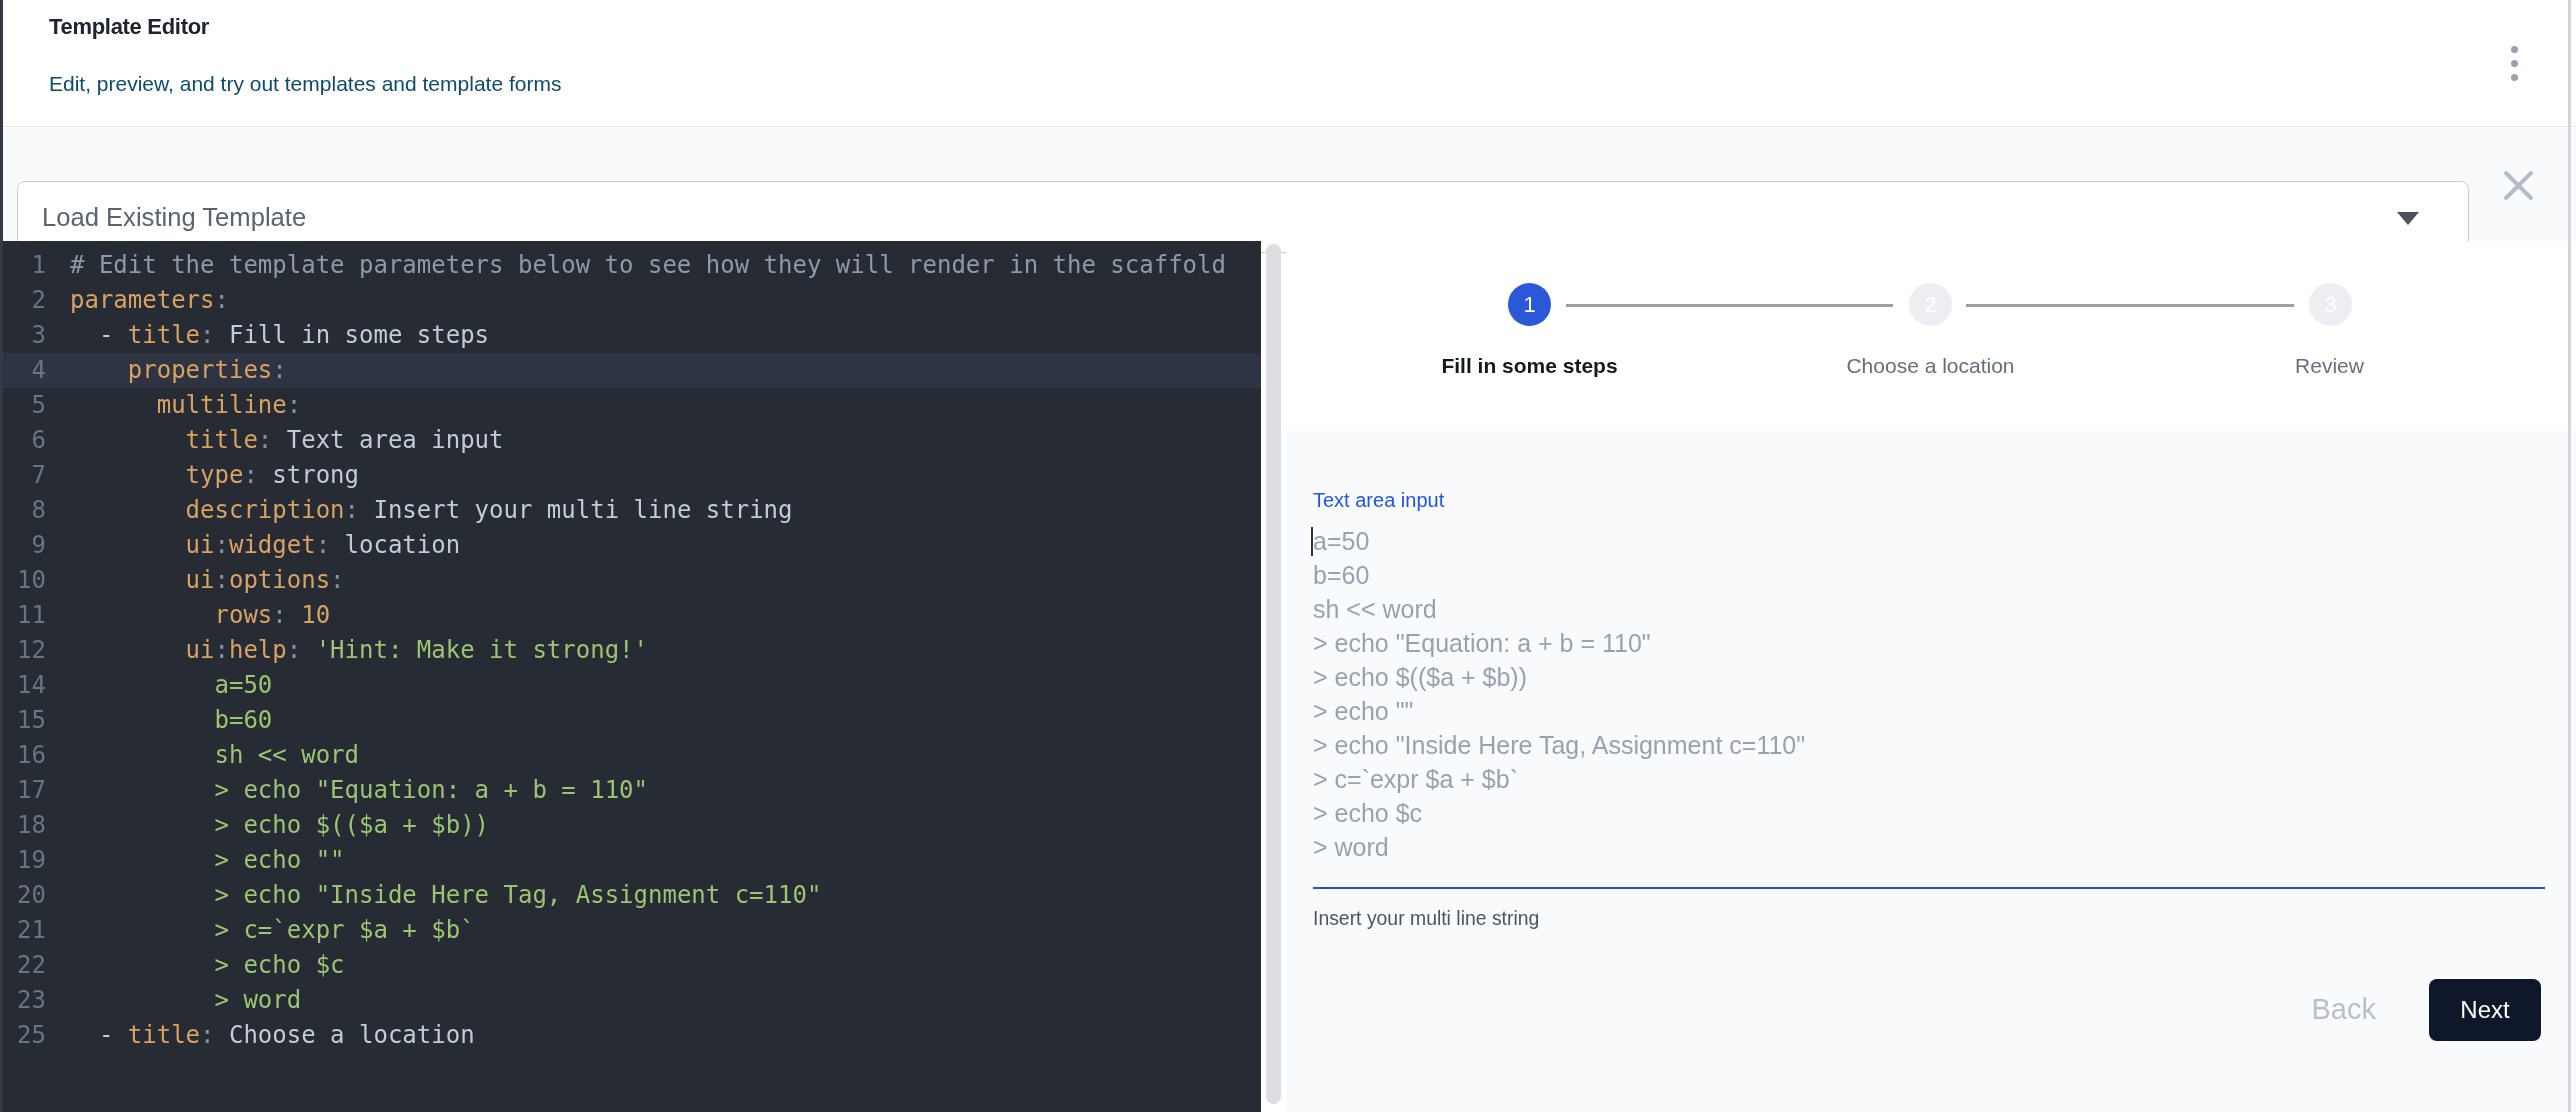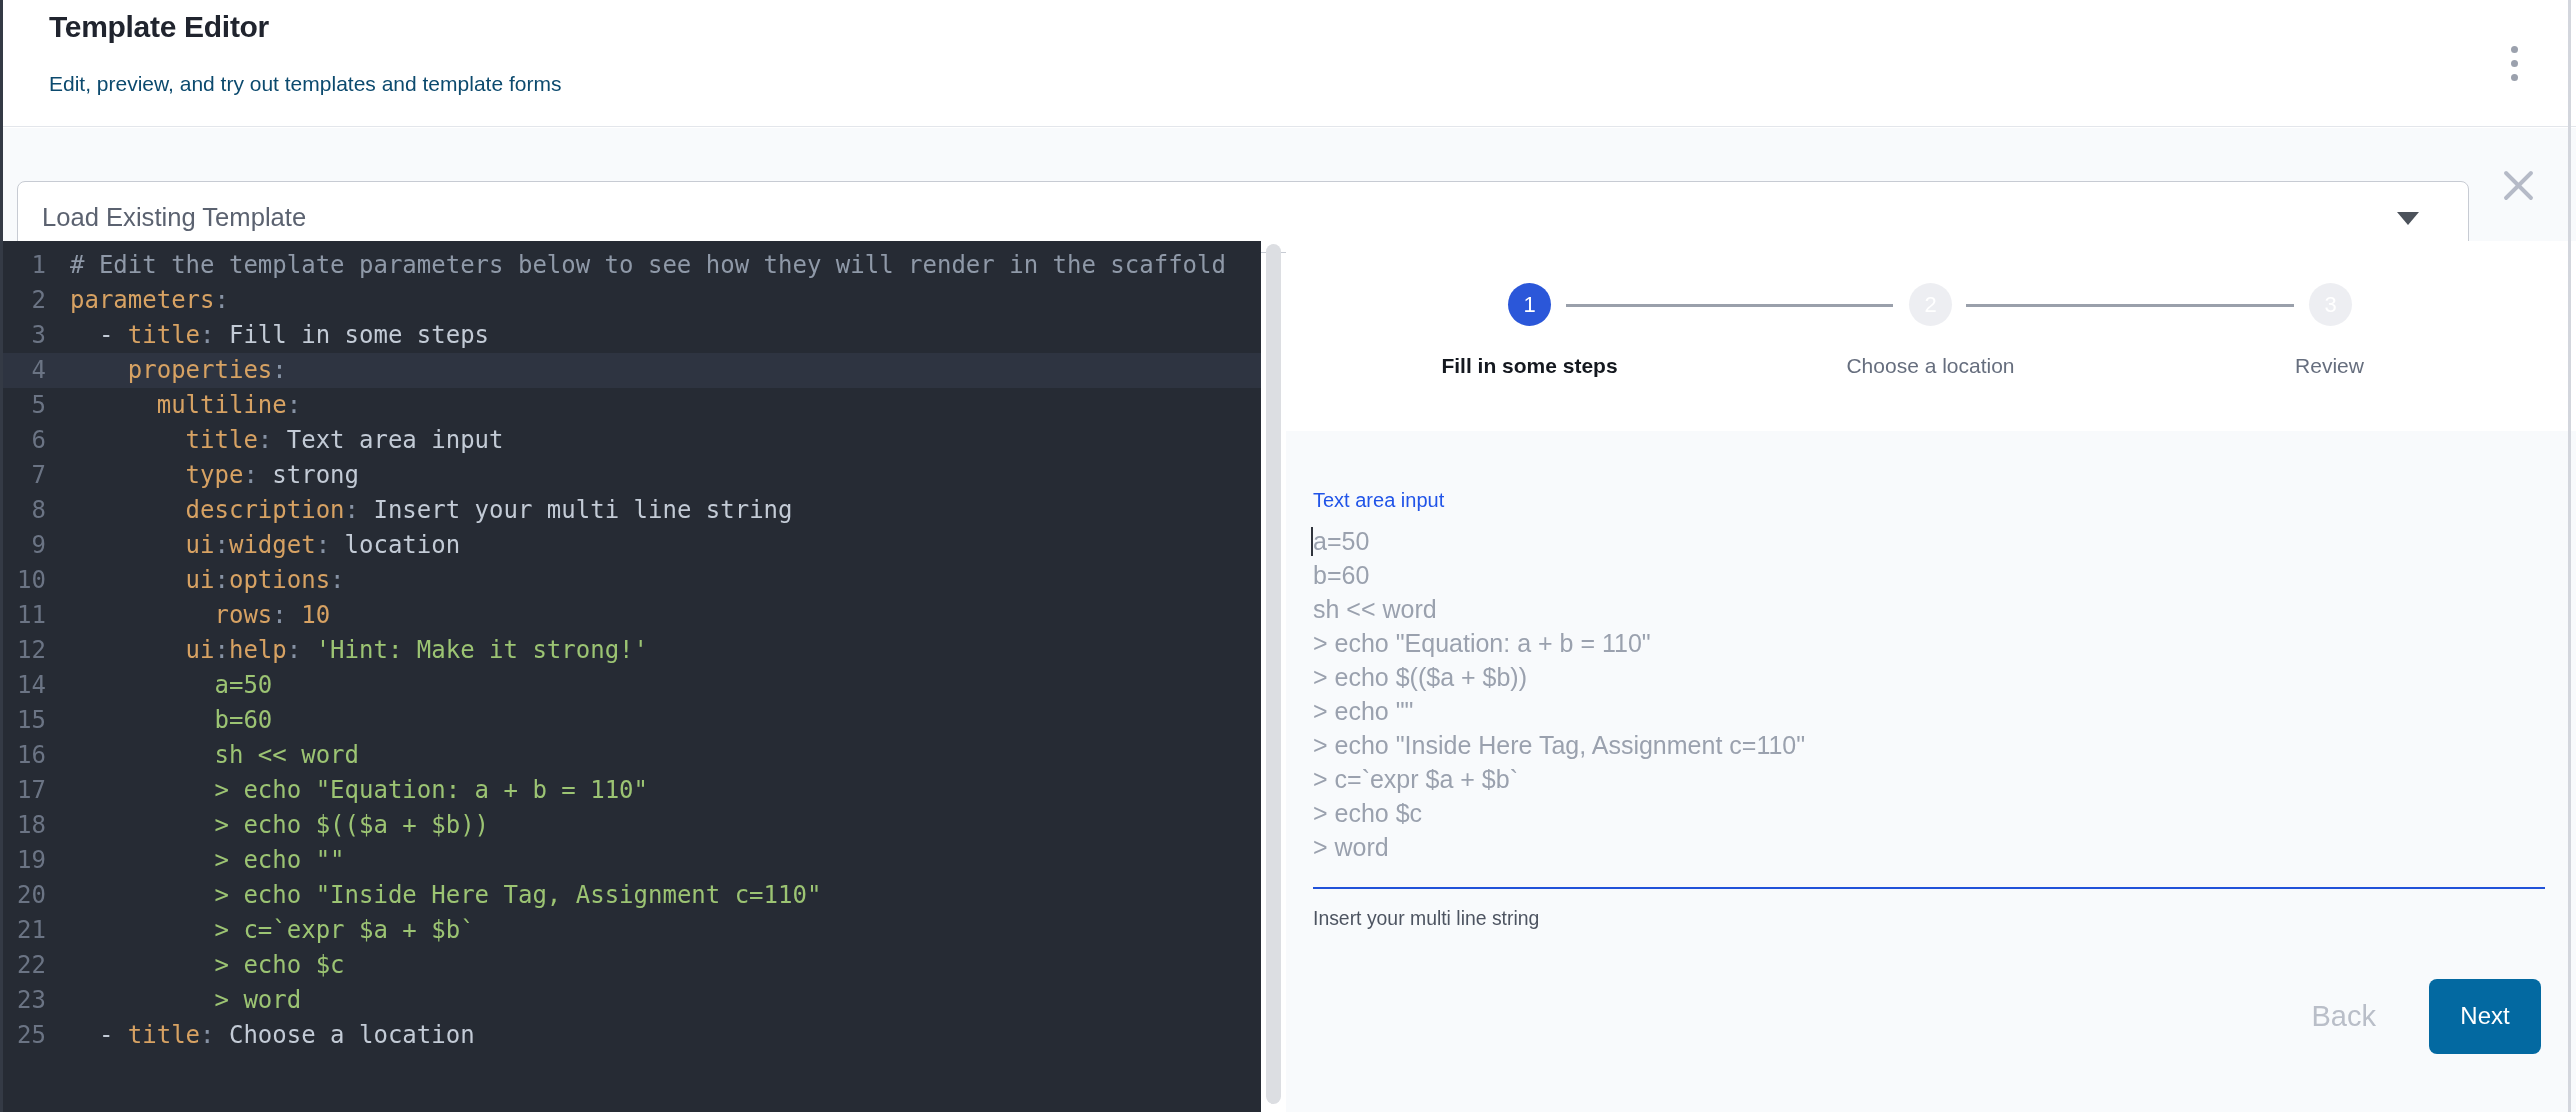--- a/index.html
+++ b/index.html
@@ -6,21 +6,21 @@
   body{
     width:2576px;height:1113px;overflow:hidden;background:#ffffff;
     font-family:"Liberation Sans",sans-serif;position:relative;
   }
   
   .edge-left{position:absolute;left:0;top:0;width:2.6px;height:1113px;background:#343a45;z-index:50;}
   .edge-right{position:absolute;left:2568px;top:0;width:2.6px;height:1113px;background:#d3d6dd;z-index:50;}
 
   
   .hdr{position:absolute;left:0;top:0;width:2576px;height:126px;background:#ffffff;border-bottom:1.8px solid #e3e6eb;}
-  .hdr h1{position:absolute;left:49px;top:8.8px;margin:0;font-size:30px;line-height:35px;font-weight:700;color:#20242e;letter-spacing:-0.3px;}
+  .hdr h1{position:absolute;left:49px;top:8.8px;margin:0;font-size:22px;line-height:35px;font-weight:700;color:#20242e;letter-spacing:-0.3px;}
   .hdr p{position:absolute;left:49px;top:71px;margin:0;font-size:21px;line-height:26.4px;color:#0c4a6e;}
   .kebab{position:absolute;left:2495px;top:37px;width:39px;height:53px;background:transparent;border:none;display:flex;flex-direction:column;align-items:center;justify-content:center;gap:7px;cursor:pointer;padding:0;}
   .kebab i{width:7px;height:7px;border-radius:50%;background:#9ba1ad;display:block;}
 
   
   .loadbar{position:absolute;left:0;top:128px;width:2576px;height:113px;background:#f8fafc;}
   .select{position:absolute;left:17px;top:21px;width:2452px;height:72px;background:#ffffff;border:1.8px solid #c7cbd3;border-radius:8px;box-sizing:border-box;cursor:pointer;margin-top:32px;}
   .sel-text{position:absolute;left:24px;top:50%;transform:translateY(-50%);font-size:25.6px;color:#5b6270;}
   .caret{position:absolute;right:49px;top:50%;margin-top:-5.3px;width:0;height:0;border-left:11.5px solid transparent;border-right:11.5px solid transparent;border-top:13.2px solid #4c525b;}
   .clear{position:absolute;left:2498px;top:37px;width:41px;height:41px;background:transparent;border:none;cursor:pointer;padding:0;}
@@ -61,21 +61,21 @@
   
   .card{position:absolute;left:0;top:190px;width:1290px;height:682px;background:#f8fafc;box-sizing:border-box;padding:58px 35px 0 27px;}
   .flabel{font-size:20px;line-height:23px;color:#2154e8;}
   .ta{position:relative;margin-top:12.3px;width:1232px;padding-bottom:23px;border-bottom:2.6px solid #2152d9;cursor:text;}
   .ph{font-size:25px;line-height:34px;color:#9aa1ae;white-space:pre;}
   .caret-bar{position:absolute;left:-1.8px;top:2.6px;width:2.2px;height:29px;background:#30343c;}
   .help1{margin-top:17.6px;font-size:19.4px;line-height:23px;color:#4d5461;}
   .help2{margin-top:16px;font-size:19.4px;line-height:23px;color:#4d5461;}
   .btnrow{margin-top:49px;display:flex;justify-content:flex-end;align-items:center;}
   .back{background:transparent;border:none;font-size:29px;color:#b9bec8;margin-right:47px;cursor:pointer;font-family:"Liberation Sans",sans-serif;}
-  .next{width:112px;height:75px;background:#0369a1;color:#ffffff;border:none;border-radius:8px;font-size:24px;cursor:pointer;font-family:"Liberation Sans",sans-serif;}
+  .next{width:112px;height:62px;background:#0f172a;color:#ffffff;border:none;border-radius:8px;font-size:24px;cursor:pointer;font-family:"Liberation Sans",sans-serif;}
 </style>
 </head>
 <body>
 
 <div class="app">
 
   <header class="hdr">
     <h1>Template Editor</h1>
     <p>Edit, preview, and try out templates and template forms</p>
     <button class="kebab">

